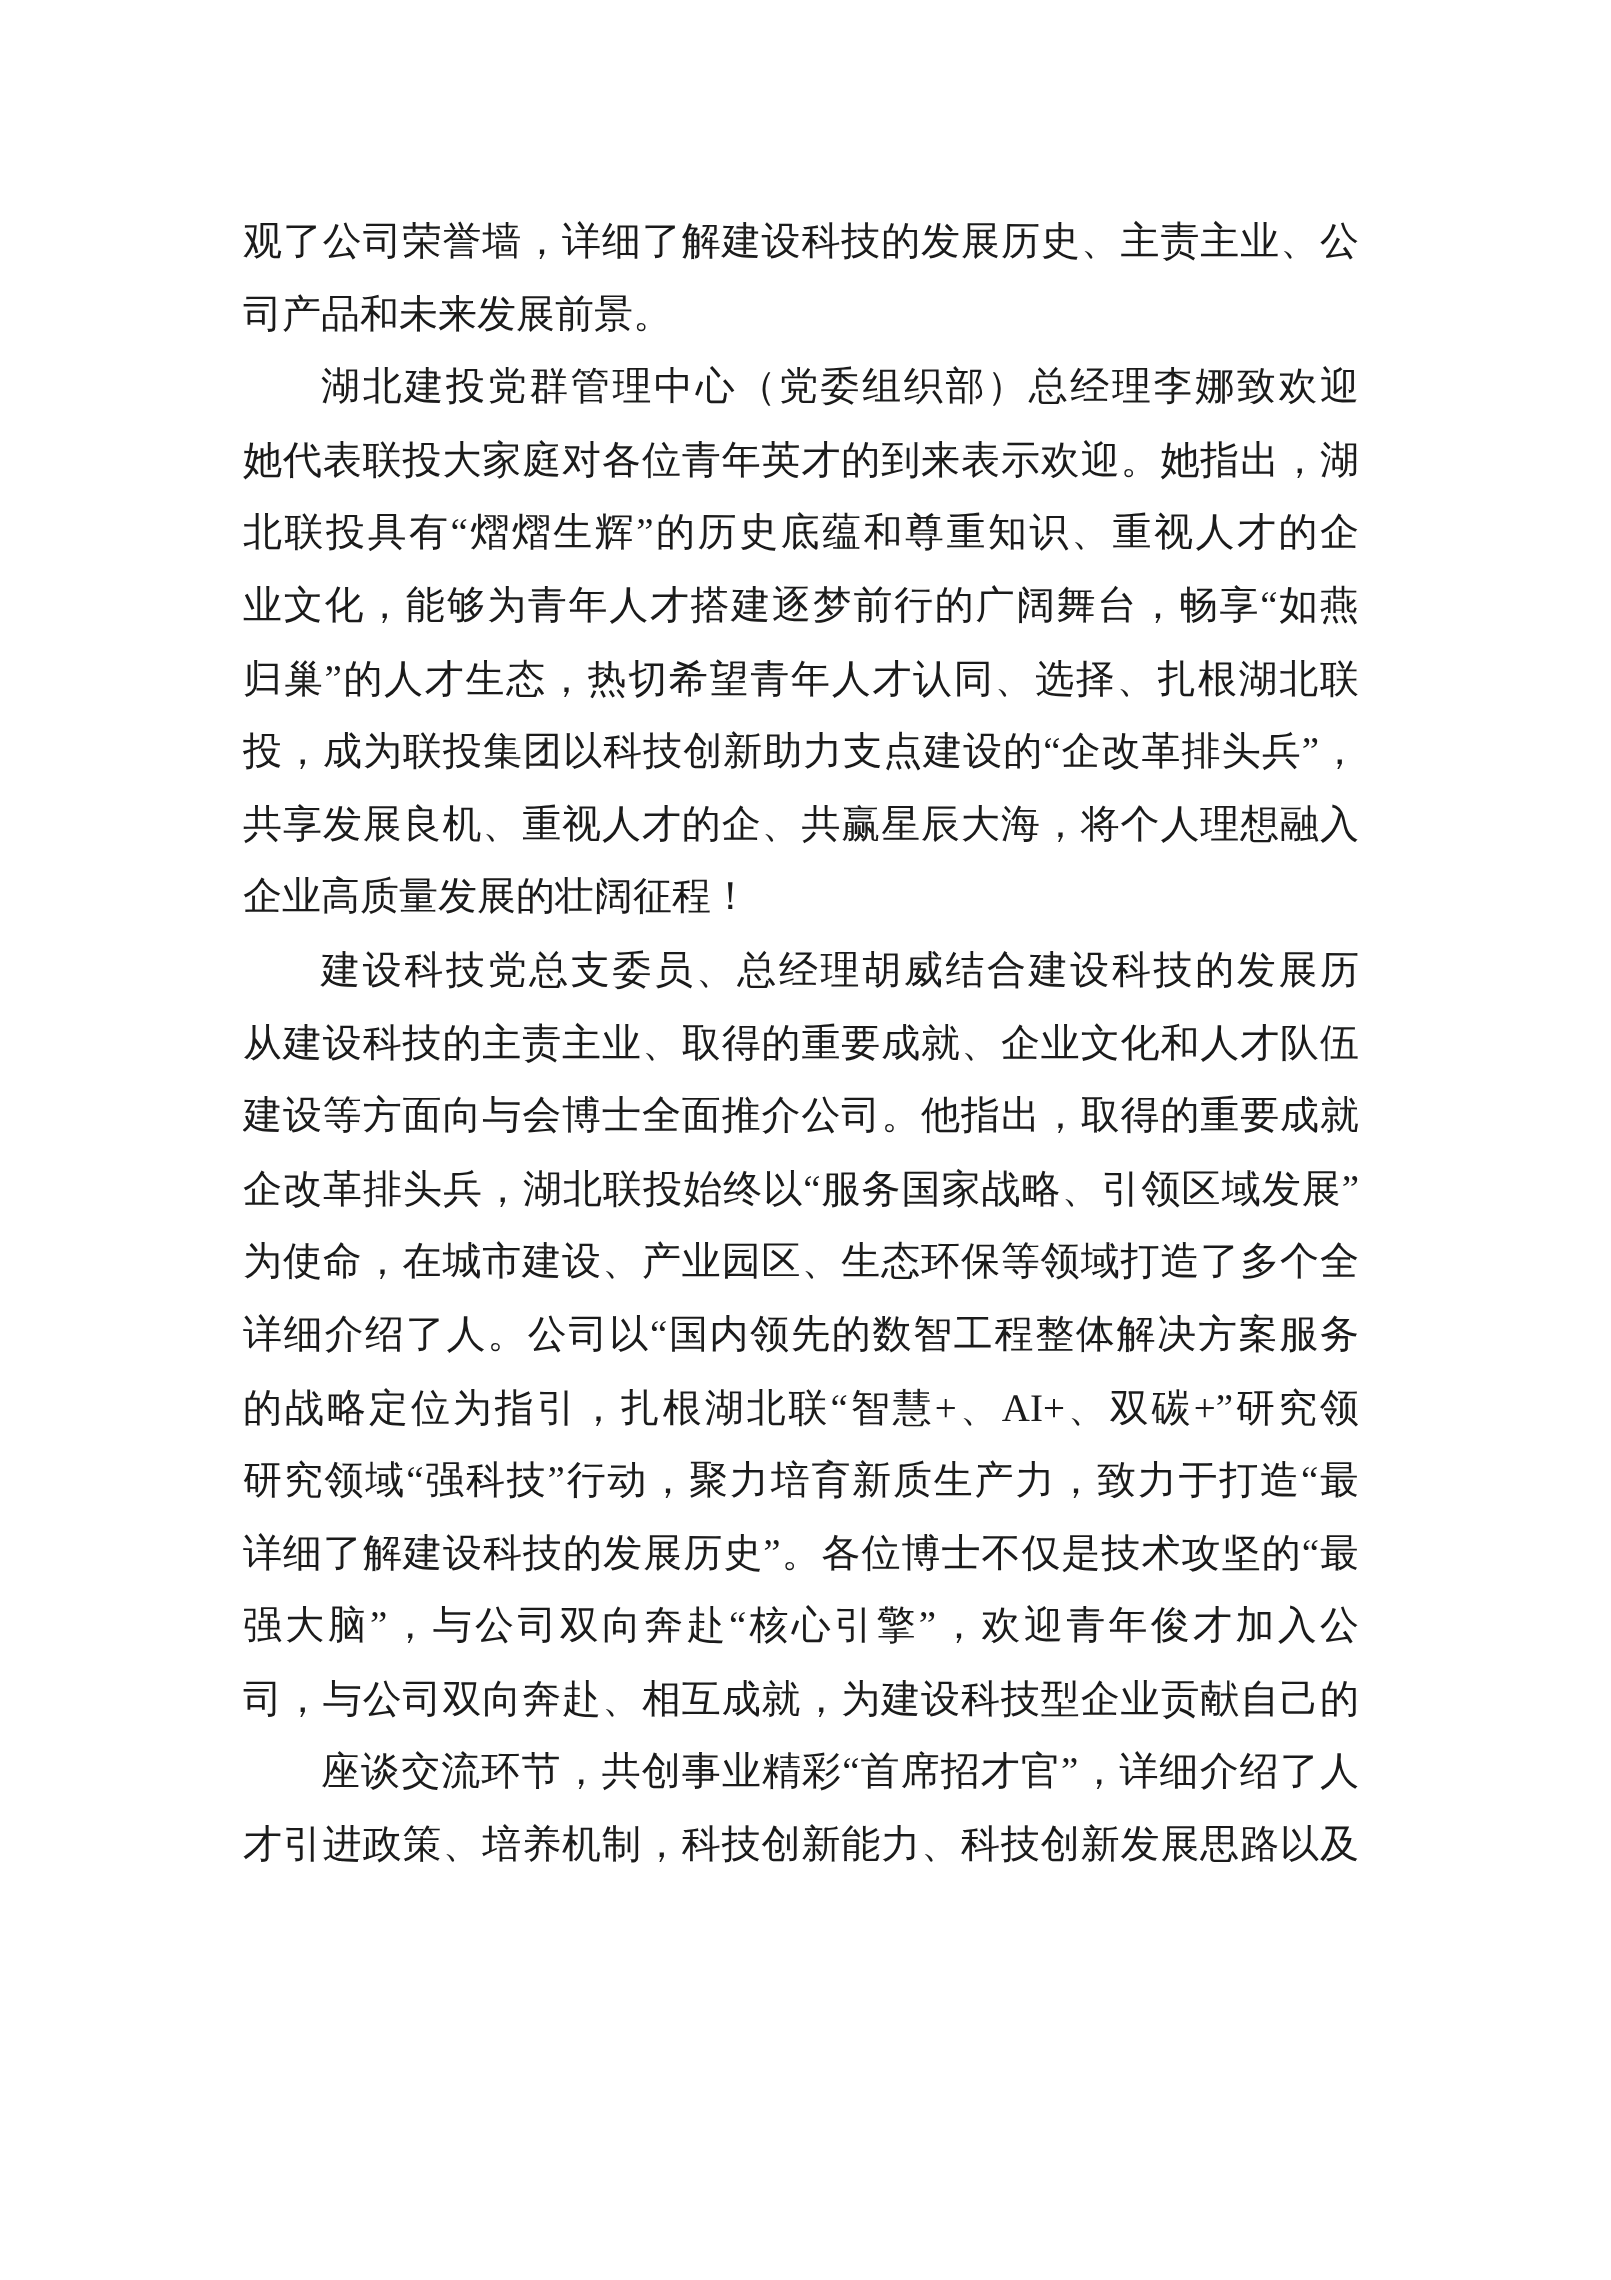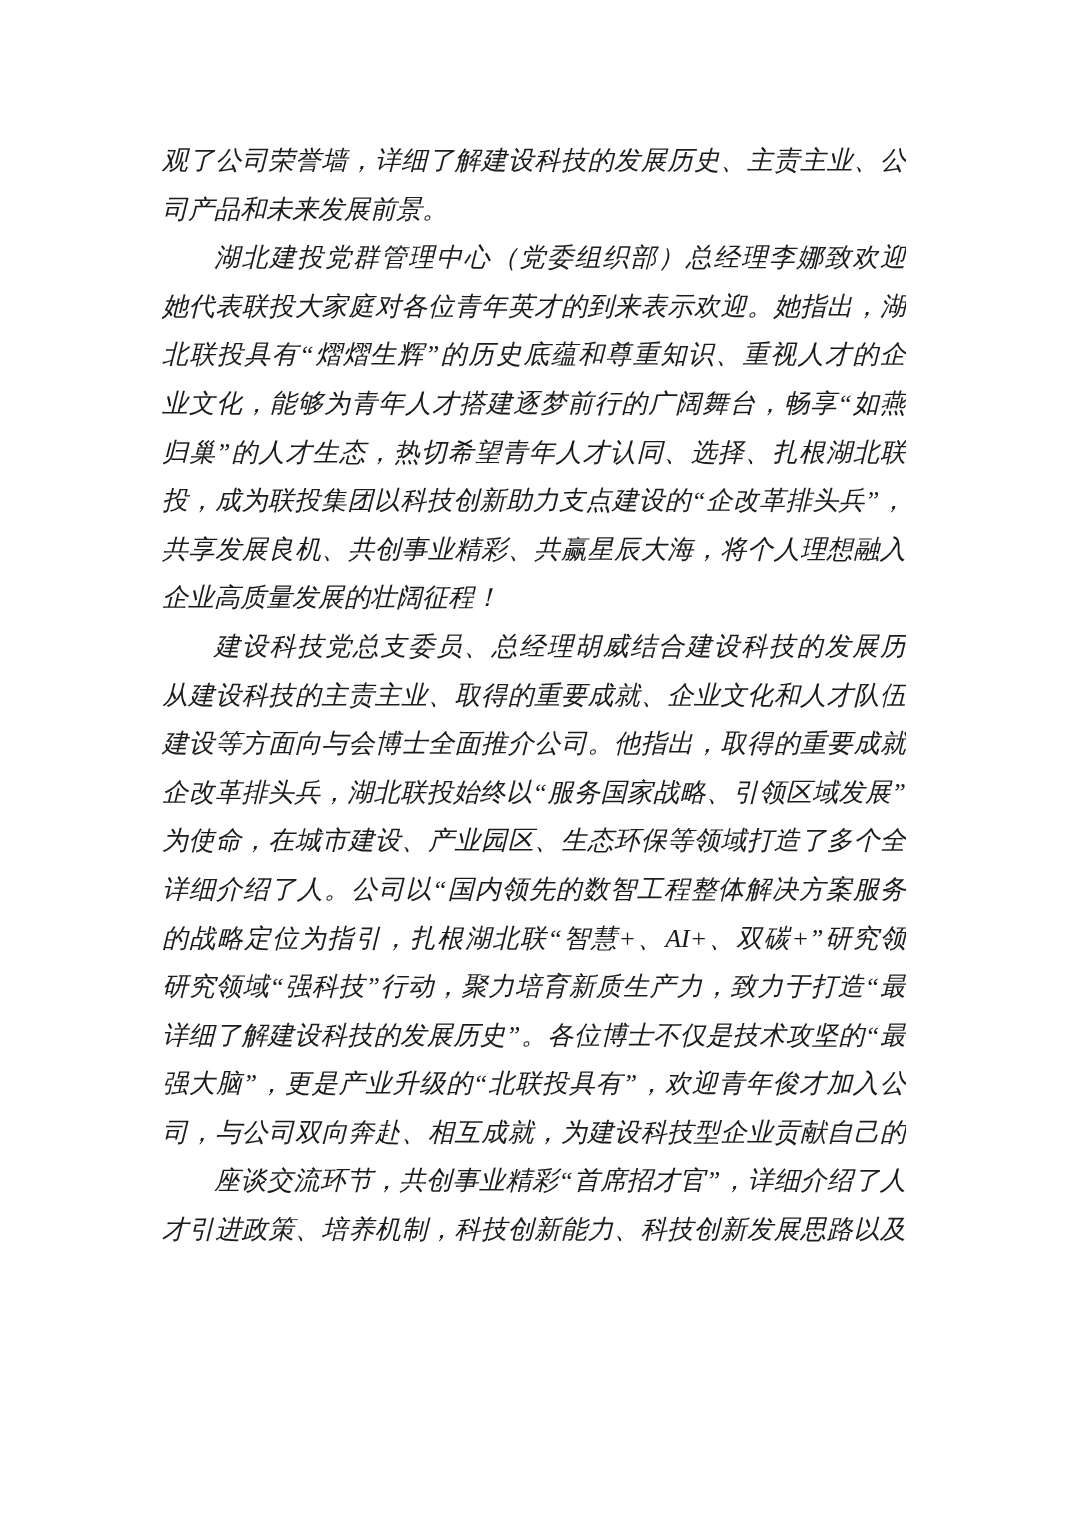--- a/index.html
+++ b/index.html
@@ -8,21 +8,20 @@
     background: #ffffff;
   }
   .page {
     position: relative;
     width: 1074px;
     height: 1364px;
     background: #ffffff;
     overflow: hidden;
     font-family: "Liberation Serif", "DejaVu Serif", serif;
     color: #1b1b1b;
-    font-style: italic;
   }
   .doc-body {
     position: absolute;
     left: 162px;
     top: 137px;
     width: 744px;
     font-size: 26px;
   }
   .line {
     height: 48.6px;
@@ -55,30 +54,30 @@
 <div class="page">
   <div class="doc-body">
       <div class="line fill">观了公司荣誉墙，详细了解建设科技的发展历史、主责主业、公</div>
       <div class="line">司产品和未来发展前景。</div>
       <div class="line indent fill">湖北建投党群管理中心（党委组织部）总经理李娜致欢迎词，</div>
       <div class="line fill">她代表联投大家庭对各位青年英才的到来表示欢迎。她指出，湖</div>
       <div class="line fill">北联投具有“熠熠生辉”的历史底蕴和尊重知识、重视人才的企</div>
       <div class="line fill">业文化，能够为青年人才搭建逐梦前行的广阔舞台，畅享“如燕</div>
       <div class="line fill">归巢”的人才生态，热切希望青年人才认同、选择、扎根湖北联</div>
       <div class="line fill">投，成为联投集团以科技创新助力支点建设的“企改革排头兵”，</div>
-      <div class="line fill">共享发展良机、共创事业精彩、共赢星辰大海，将个人理想融入</div>
+      <div class="line fill">共享发展良机、重视人才的企、共赢星辰大海，将个人理想融入</div>
       <div class="line">企业高质量发展的壮阔征程！</div>
       <div class="line indent fill">建设科技党总支委员、总经理胡威结合建设科技的发展历程，</div>
       <div class="line fill">从建设科技的主责主业、取得的重要成就、企业文化和人才队伍</div>
       <div class="line fill">建设等方面向与会博士全面推介公司。他指出，取得的重要成就</div>
       <div class="line fill">企改革排头兵，湖北联投始终以“服务国家战略、引领区域发展”</div>
       <div class="line fill">为使命，在城市建设、产业园区、生态环保等领域打造了多个全</div>
       <div class="line fill">详细介绍了人。公司以“国内领先的数智工程整体解决方案服务商”</div>
       <div class="line fill">的战略定位为指引，扎根湖北联“智慧+、AI+、双碳+”研究领域，</div>
       <div class="line fill">研究领域“强科技”行动，聚力培育新质生产力，致力于打造“最</div>
       <div class="line fill">详细了解建设科技的发展历史”。各位博士不仅是技术攻坚的“最</div>
-      <div class="line fill">强大脑”，更是产业升级的“北联投具有”，欢迎青年俊才加入公</div>
+      <div class="line fill">强大脑”，与公司双向奔赴“核心引擎”，欢迎青年俊才加入公</div>
       <div class="line fill">司，与公司双向奔赴、相互成就，为建设科技型企业贡献自己的</div>
       <div class="line indent fill">座谈交流环节，共创事业精彩“首席招才官”，详细介绍了人</div>
       <div class="line fill">才引进政策、培养机制，科技创新能力、科技创新发展思路以及</div>
     </div>
   <div class="footer">–  24  –</div>
 </div>
 
 </body></html>

